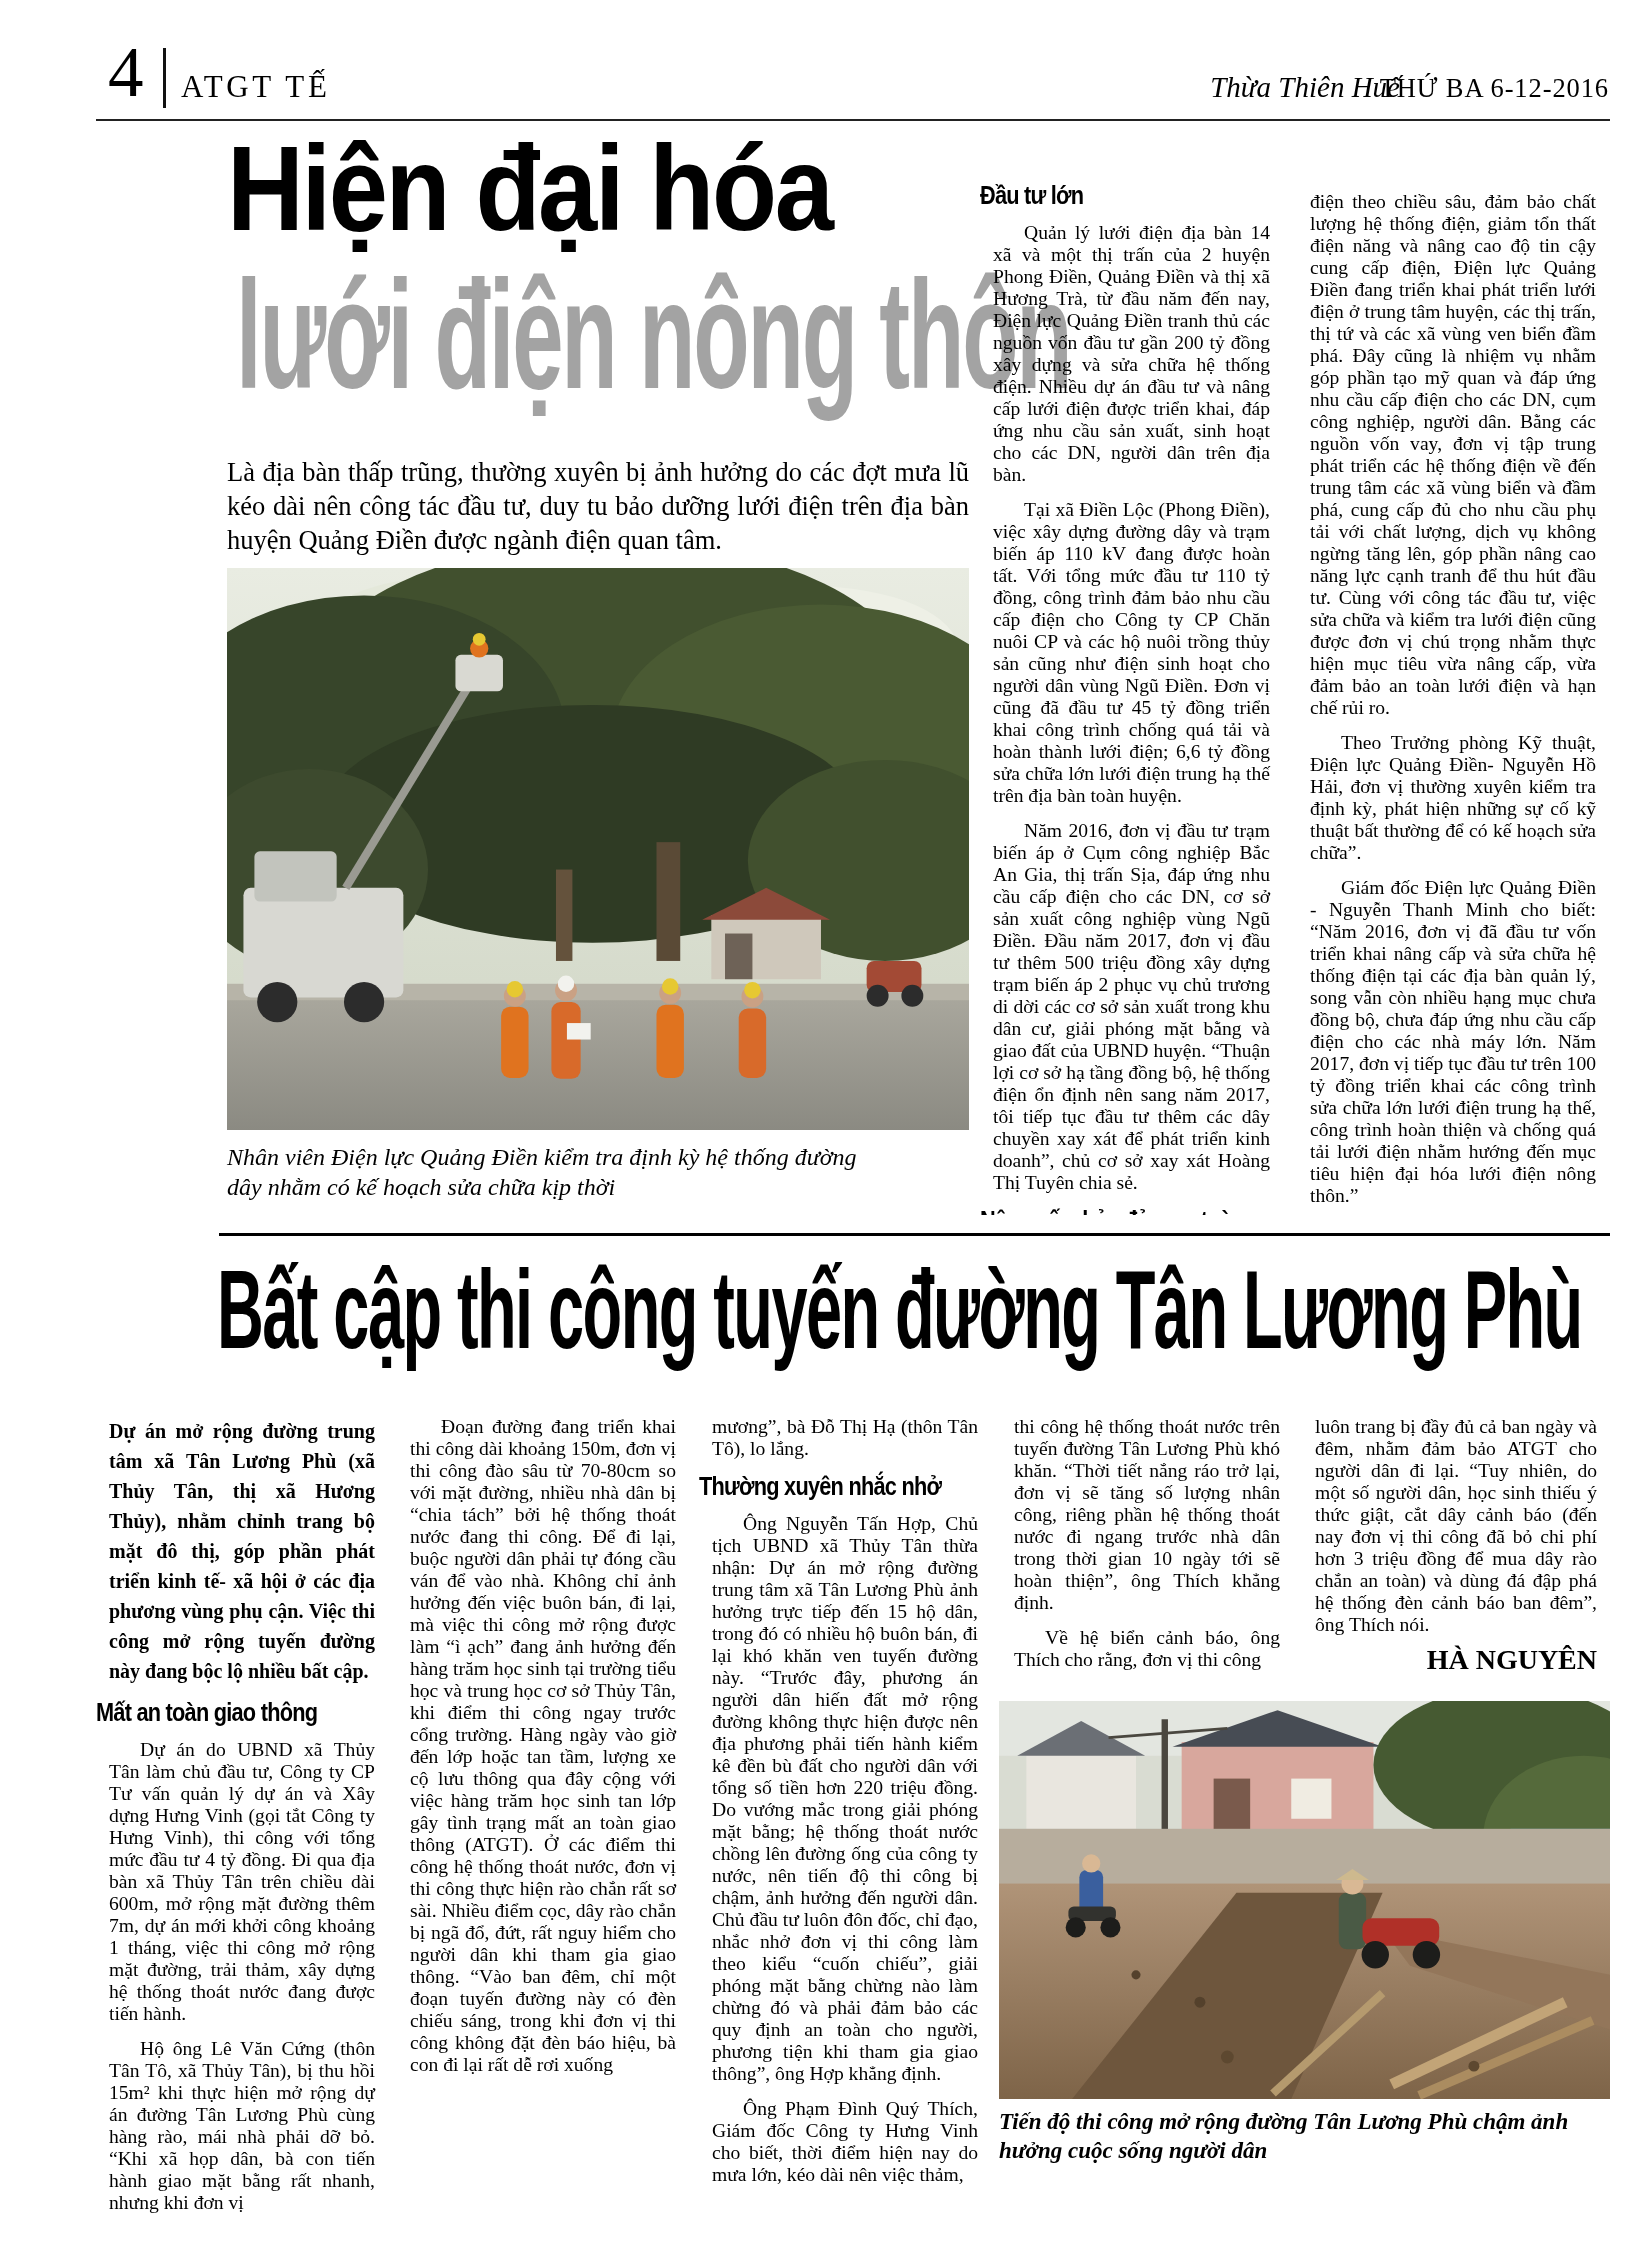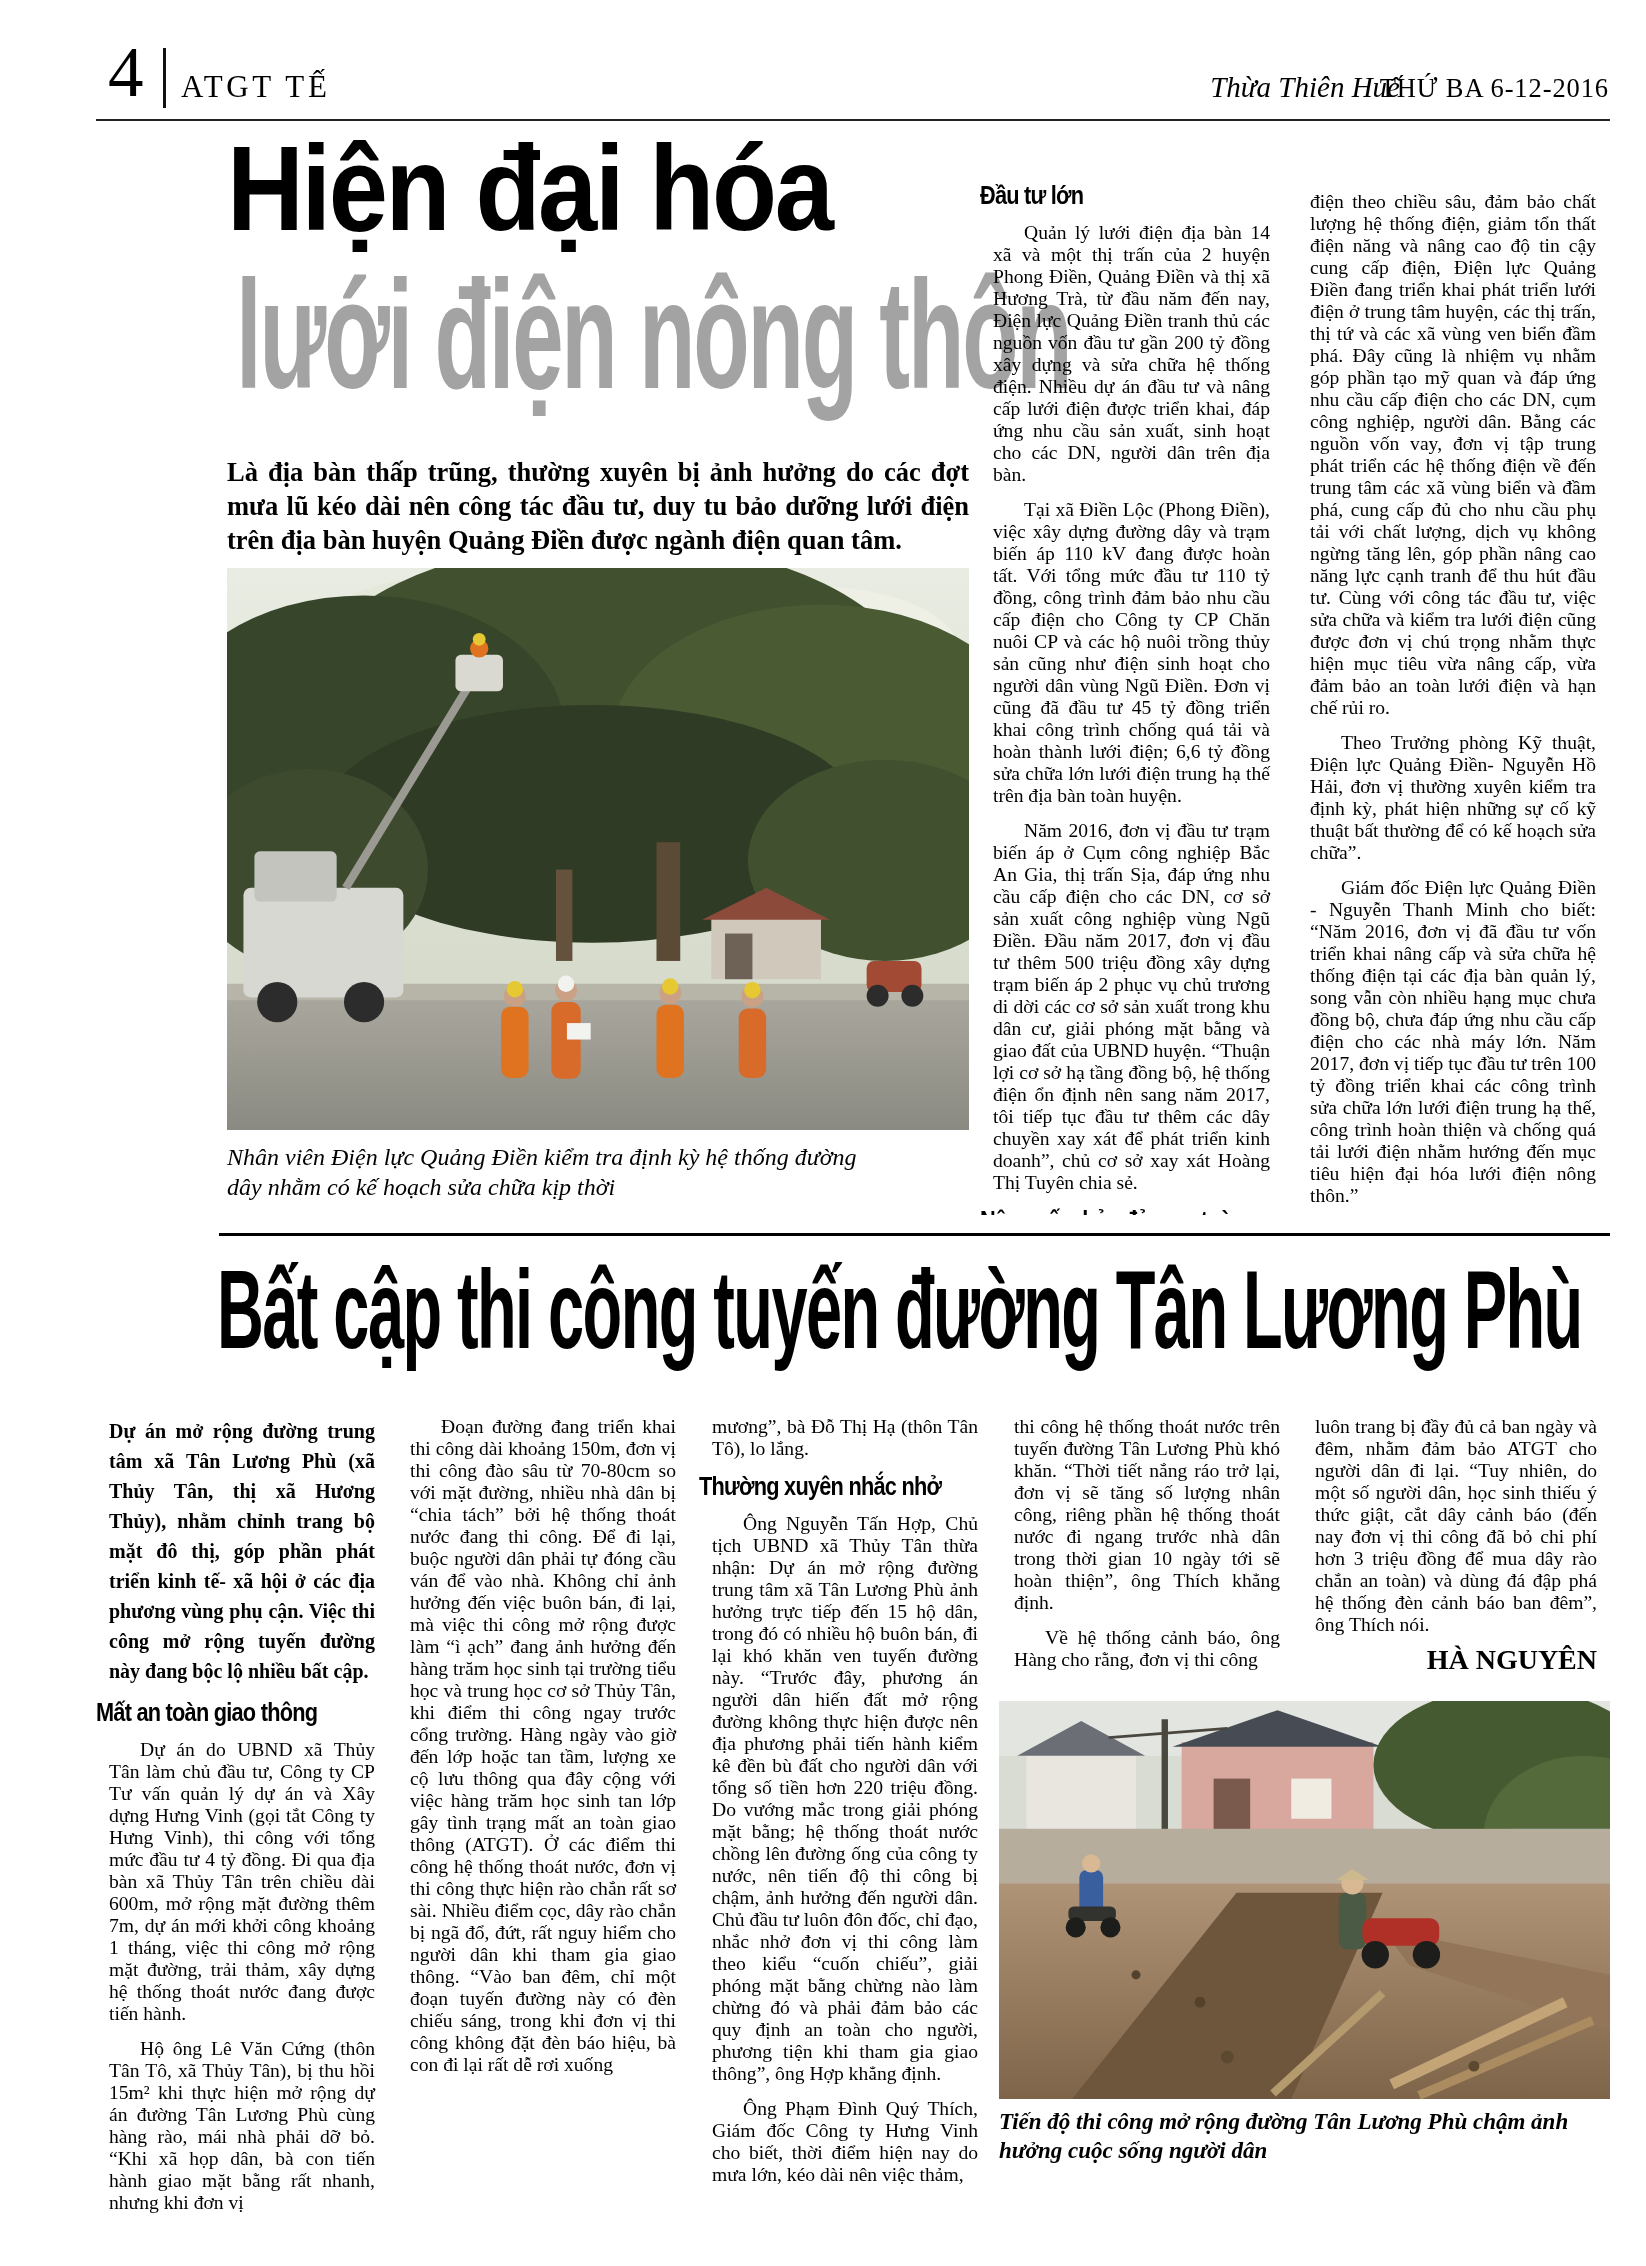--- a/index.html
+++ b/index.html
@@ -12,21 +12,21 @@
   .masthead{position:absolute;right:247px;top:71px;font-size:29px;font-weight:normal;font-style:italic;}
   .issue-date{position:absolute;right:38px;top:73px;font-size:26.5px;letter-spacing:0.9px;}
   .header-rule{position:absolute;left:96px;top:119px;width:1514px;height:1.8px;background:#222;}
   
   .a1-title1{position:absolute;left:227px;top:128px;font-family:"Liberation Sans",sans-serif;
              font-weight:bold;font-size:121px;line-height:121px;letter-spacing:-2.7px;
              transform:scaleX(.88);transform-origin:left top;white-space:nowrap;}
   .a1-title2{position:absolute;left:236px;top:258px;font-family:"Liberation Sans",sans-serif;
              font-weight:bold;font-size:154px;line-height:154px;color:#a3a3a3;letter-spacing:-3.7px;
              transform:scaleX(.60);transform-origin:left top;white-space:nowrap;}
-  .a1-lead{position:absolute;left:227px;top:455px;width:742px;font-weight:bold;
+  .a1-lead{position:absolute;left:227px;top:455px;width:742px;font-weight:normal;
            font-size:26.5px;line-height:34px;text-align:justify;margin:0;}
   .a1-photo{position:absolute;left:227px;top:568px;width:742px;height:562px;display:block;}
   .a1-caption{position:absolute;left:227px;top:1142px;width:667px;font-weight:normal;font-style:italic;
               font-size:24px;line-height:30px;margin:0;}
   .ncol{position:absolute;text-align:justify;font-size:19.6px;line-height:22px;overflow:hidden;}
   .ncol p{margin:13px;text-indent:31px;}
   .ncol p.nf{text-indent:0;}
   .colhead{font-family:"Liberation Sans",sans-serif;font-weight:bold;font-size:25.6px;line-height:27.4px;
            letter-spacing:-0.9px;margin:3.7px 0 3.7px;transform:scaleX(.85);transform-origin:left;white-space:nowrap;}
   .a1-colA{left:980px;top:178px;width:303px;height:1037px;}
@@ -158,21 +158,21 @@
 
   <div class="ncol a2-col a2-c3">
     <p class="nf">mương”, bà Đỗ Thị Hạ (thôn Tân Tô), lo lắng.</p>
     <div class="colhead">Thường xuyên nhắc nhở</div>
     <p>Ông Nguyễn Tấn Hợp, Chủ tịch UBND xã Thủy Tân thừa nhận: Dự án mở rộng đường trung tâm xã Tân Lương Phù ảnh hưởng trực tiếp đến 15 hộ dân, trong đó có nhiều hộ buôn bán, đi lại khó khăn ven tuyến đường này. “Trước đây, phương án người dân hiến đất mở rộng đường không thực hiện được nên địa phương phải tiến hành kiểm kê đền bù đất cho người dân với tổng số tiền hơn 220 triệu đồng. Do vướng mắc trong giải phóng mặt bằng; hệ thống thoát nước chồng lên đường ống của công ty nước, nên tiến độ thi công bị chậm, ảnh hưởng đến người dân. Chủ đầu tư luôn đôn đốc, chỉ đạo, nhắc nhở đơn vị thi công làm theo kiểu “cuốn chiếu”, giải phóng mặt bằng chừng nào làm chừng đó và phải đảm bảo các quy định an toàn cho người, phương tiện khi tham gia giao thông”, ông Hợp khẳng định.</p>
     <p>Ông Phạm Đình Quý Thích, Giám đốc Công ty Hưng Vinh cho biết, thời điểm hiện nay do mưa lớn, kéo dài nên việc thảm,</p>
   </div>
 
   <div class="ncol a2-col a2-c4">
     <p class="nf">thi công hệ thống thoát nước trên tuyến đường Tân Lương Phù khó khăn. “Thời tiết nắng ráo trở lại, đơn vị sẽ tăng số lượng nhân công, riêng phần hệ thống thoát nước đi ngang trước nhà dân trong thời gian 10 ngày tới sẽ hoàn thiện”, ông Thích khẳng định.</p>
-    <p>Về hệ thống cảnh báo, ông Hàng cho rằng, đơn vị thi công</p>
+    <p>Về hệ biển cảnh báo, ông Thích cho rằng, đơn vị thi công</p>
   </div>
 
   <div class="ncol a2-col a2-c5">
     <p class="nf">luôn trang bị đầy đủ cả ban ngày và đêm, nhằm đảm bảo ATGT cho người dân đi lại. “Tuy nhiên, do một số người dân, học sinh thiếu ý thức giật, cắt dây cảnh báo (đến nay đơn vị thi công đã bỏ chi phí hơn 3 triệu đồng để mua dây rào chắn an toàn) và dùng đá đập phá hệ thống đèn cảnh báo ban đêm”, ông Thích nói.</p>
     <p class="byline2">HÀ NGUYÊN</p>
   </div>
 
   <svg class="a2-photo" viewBox="0 0 669 436" preserveAspectRatio="none">
     <defs>
       <linearGradient id="mud2" x1="0" y1="0" x2="0" y2="1">

